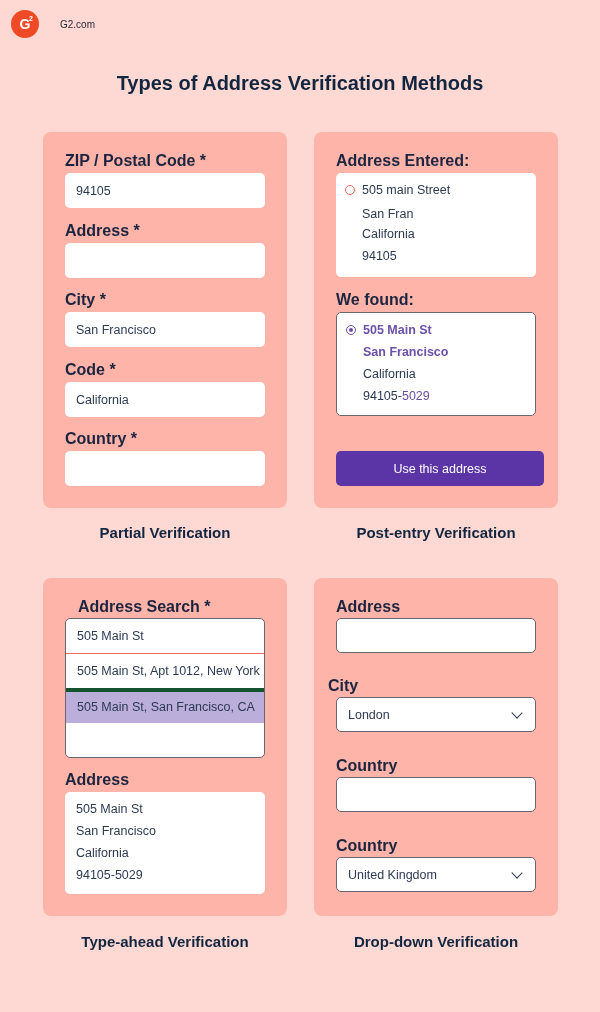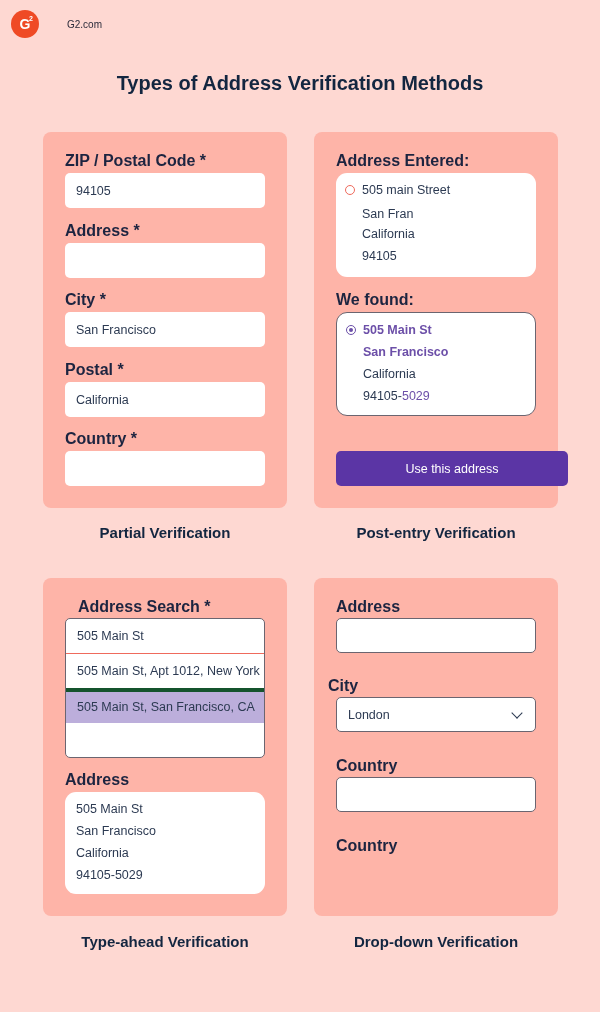--- a/index.html
+++ b/index.html
@@ -11,21 +11,21 @@
       position: relative;
       overflow: hidden;
     }
     .brand { position: absolute; left: 11px; top: 10px; display: flex; align-items: center; }
     .logo {
       width: 28px; height: 28px; border-radius: 50%;
       background: #ef4a25; display: flex; align-items: center; justify-content: center;
       color: #fff; font-weight: bold; font-size: 14px; position: relative;
     }
     .logo sup { font-size: 7px; position: absolute; top: 5px; right: 6px; }
-    .brand-name { margin-left: 28px; font-size: 10px; color: #2b2b3a; }
+    .brand-name { margin-left: 21px; font-size: 10px; color: #2b2b3a; }
     .title {
       position: absolute; top: 72px; left: 0; width: 600px; text-align: center;
       font-size: 20px; font-weight: bold; color: #132640;
     }
     .card {
       position: absolute; background: #feb4a8; border-radius: 8px;
     }
     .card-label {
       position: absolute; text-align: center; font-size: 15px; font-weight: bold; color: #132640;
     }
@@ -36,21 +36,21 @@
       position: absolute; background: #fff; border-radius: 5px; height: 35px;
       font-size: 12.5px; color: #2c3a52; padding-left: 11px; display: flex; align-items: center;
     }
     .input.bordered { border: 1px solid #6b6570; }
     .chev {
       position: absolute; right: 14px; top: 11px; width: 8px; height: 8px;
       border-right: 1.6px solid #2c3a52; border-bottom: 1.6px solid #2c3a52;
       transform: rotate(45deg);
     }
     .addr-box {
-      position: absolute; background: #fff; border-radius: 11px;
+      position: absolute; background: #fff; border-radius: 5px;
       font-size: 12.5px; color: #2c3a52;
     }
     .addr-box .line { position: absolute; left: 26px; }
     .addr-box .line.plain { left: 11px; }
     .radio-empty {
       position: absolute; left: 9px; top: 12px; width: 10px; height: 10px;
       border: 1.2px solid #ef6a5c; border-radius: 50%;
     }
     .radio-sel {
       position: absolute; left: 9px; top: 12px; width: 10px; height: 10px;
@@ -89,21 +89,21 @@
 
 <div class="title">Types of Address Verification Methods</div>
 
 <div class="card" style="left:43px;top:132px;width:244px;height:376px;">
   <div class="field-label" style="left:22px;top:20px;">ZIP / Postal Code *</div>
   <div class="input" style="left:22px;top:41px;width:200px;">94105</div>
   <div class="field-label" style="left:22px;top:90px;">Address *</div>
   <div class="input" style="left:22px;top:111px;width:200px;"></div>
   <div class="field-label" style="left:22px;top:159px;">City *</div>
   <div class="input" style="left:22px;top:180px;width:200px;">San Francisco</div>
-  <div class="field-label" style="left:22px;top:229px;">Postal *</div>
+  <div class="field-label" style="left:22px;top:229px;">Code *</div>
   <div class="input" style="left:22px;top:250px;width:200px;">California</div>
   <div class="field-label" style="left:22px;top:298px;">Country *</div>
   <div class="input" style="left:22px;top:319px;width:200px;"></div>
 </div>
 <div class="card-label" style="left:43px;top:524px;width:244px;">Partial Verification</div>
 
 <div class="card" style="left:314px;top:132px;width:244px;height:376px;">
   <div class="field-label" style="left:22px;top:20px;">Address Entered:</div>
   <div class="addr-box" style="left:22px;top:41px;width:200px;height:104px;">
     <span class="radio-empty"></span>
@@ -113,21 +113,21 @@
     <span class="line" style="top:76px;">94105</span>
   </div>
   <div class="field-label" style="left:22px;top:159px;">We found:</div>
   <div class="addr-box" style="left:22px;top:180px;width:200px;height:104px;border:1px solid #6b6570;">
     <span class="radio-sel"></span>
     <span class="line purple" style="top:10px;font-weight:bold;">505 Main St</span>
     <span class="line purple" style="top:32px;font-weight:bold;">San Francisco</span>
     <span class="line" style="top:54px;">California</span>
     <span class="line" style="top:76px;"><span>94105-</span><span class="purple">5029</span></span>
   </div>
-  <div class="btn" style="left:22px;top:319px;width:232px;height:35px;">Use this address</div>
+  <div class="btn" style="left:22px;top:319px;width:208px;height:35px;">Use this address</div>
 </div>
 <div class="card-label" style="left:314px;top:524px;width:244px;">Post-entry Verification</div>
 
 <div class="card" style="left:43px;top:578px;width:244px;height:338px;">
   <div class="field-label" style="left:22px;top:20px;margin-left:13px;">Address Search *</div>
   <div class="suggest" style="left:22px;top:40px;width:200px;height:140px;">
     <div class="row first">505 Main St</div>
     <div class="row">505 Main St, Apt 1012, New York</div>
     <div class="row hl">505 Main St, San Francisco, CA</div>
   </div>
@@ -145,14 +145,18 @@
   <div class="field-label" style="left:22px;top:20px;">Address</div>
   <div class="input bordered" style="left:22px;top:40px;width:200px;"></div>
   <div class="field-label" style="left:14px;top:99px;">City</div>
   <div class="input bordered" style="left:22px;top:119px;width:200px;">
     <span>London</span>
     <span class="chev"></span>
   </div>
   <div class="field-label" style="left:22px;top:179px;">Country</div>
   <div class="input bordered" style="left:22px;top:199px;width:200px;"></div>
   <div class="field-label" style="left:22px;top:259px;">Country</div>
+  <div class="input bordered" style="left:22px;top:279px;width:200px;">
+    <span>United Kingdom</span>
+    <span class="chev"></span>
+  </div>
 </div>
 <div class="card-label" style="left:314px;top:933px;width:244px;">Drop-down Verification</div>
 
 </body></html>

